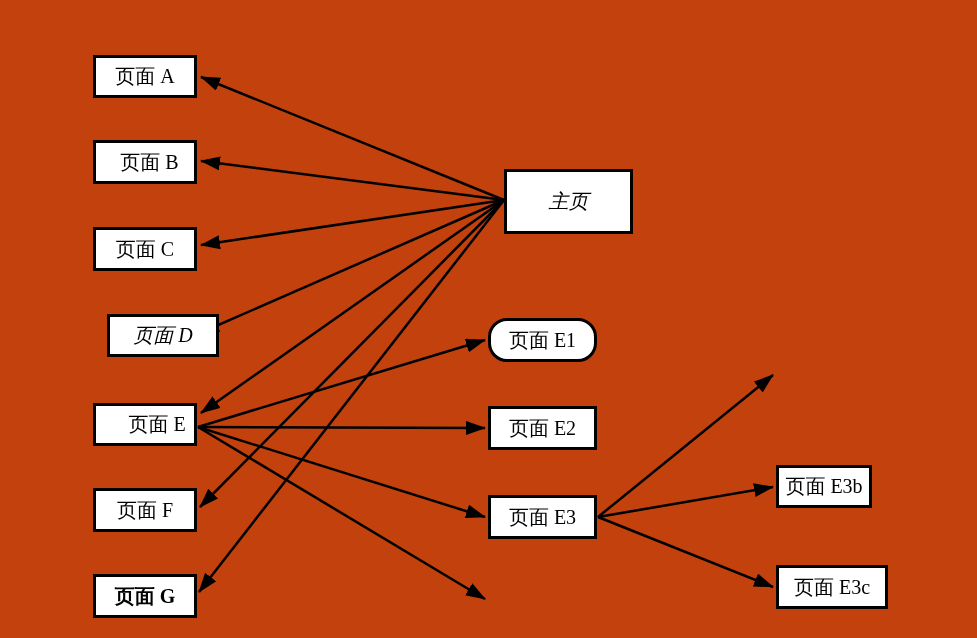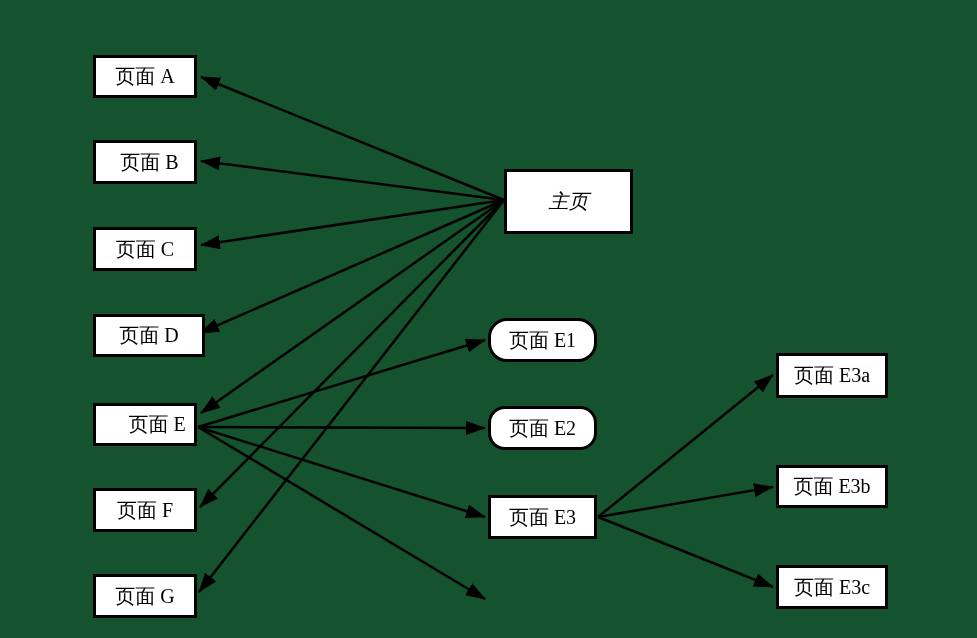--- a/index.html
+++ b/index.html
@@ -4,21 +4,21 @@
 <style>
   html, body {
     margin: 0;
     padding: 0;
     background: #ffffff;
   }
   .canvas {
     position: relative;
     width: 977px;
     height: 638px;
-    background: #14532d;
+    background: #c2410c;
     overflow: hidden;
     font-family: "Liberation Serif", "DejaVu Serif", serif;
   }
   svg.edges {
     position: absolute;
     left: 0;
     top: 0;
     width: 977px;
     height: 638px;
   }
@@ -72,50 +72,47 @@
 
   <div class="node" style="left:93px;  top:55px;  width:104px; height:43px;">
     <span>页面 A</span>
   </div>
   <div class="node" style="left:93px;  top:140px; width:104px; height:44px;padding-left:9px;">
     <span>页面 B</span>
   </div>
   <div class="node" style="left:93px;  top:227px; width:104px; height:44px;">
     <span>页面 C</span>
   </div>
-  <div class="node" style="left:93px;  top:314px; width:112px; height:43px;">
+  <div class="node" style="left:107px;  top:314px; width:112px; height:43px;font-style:italic;">
     <span>页面 D</span>
   </div>
   <div class="node" style="left:93px;  top:403px; width:104px; height:43px;padding-left:24px;">
     <span>页面 E</span>
   </div>
   <div class="node" style="left:93px;  top:488px; width:104px; height:44px;">
     <span>页面 F</span>
   </div>
-  <div class="node" style="left:93px;  top:574px; width:104px; height:44px;">
+  <div class="node" style="left:93px;  top:574px; width:104px; height:44px;font-weight:bold;">
     <span>页面 G</span>
   </div>
 
   <div class="node" style="left:504px; top:169px; width:129px; height:65px;font-style:italic;">
     <span>主页</span>
   </div>
 
   <div class="node" style="left:488px; top:318px; width:109px; height:44px;border-radius:19px;">
     <span>页面 E1</span>
   </div>
-  <div class="node" style="left:488px; top:406px; width:109px; height:44px;border-radius:17px;">
+  <div class="node" style="left:488px; top:406px; width:109px; height:44px;">
     <span>页面 E2</span>
   </div>
   <div class="node" style="left:488px; top:495px; width:109px; height:44px;">
     <span>页面 E3</span>
   </div>
 
-  <div class="node" style="left:776px; top:353px; width:112px; height:45px;">
-    <span>页面 E3a</span>
-  </div>
-  <div class="node" style="left:776px; top:465px; width:112px; height:43px;">
+  <div class="node" style="left:776px; top:465px; width:96px; height:43px;">
     <span>页面 E3b</span>
   </div>
   <div class="node" style="left:776px; top:565px; width:112px; height:44px;">
     <span>页面 E3c</span>
   </div>
 
 </div>
 
 </body></html>

